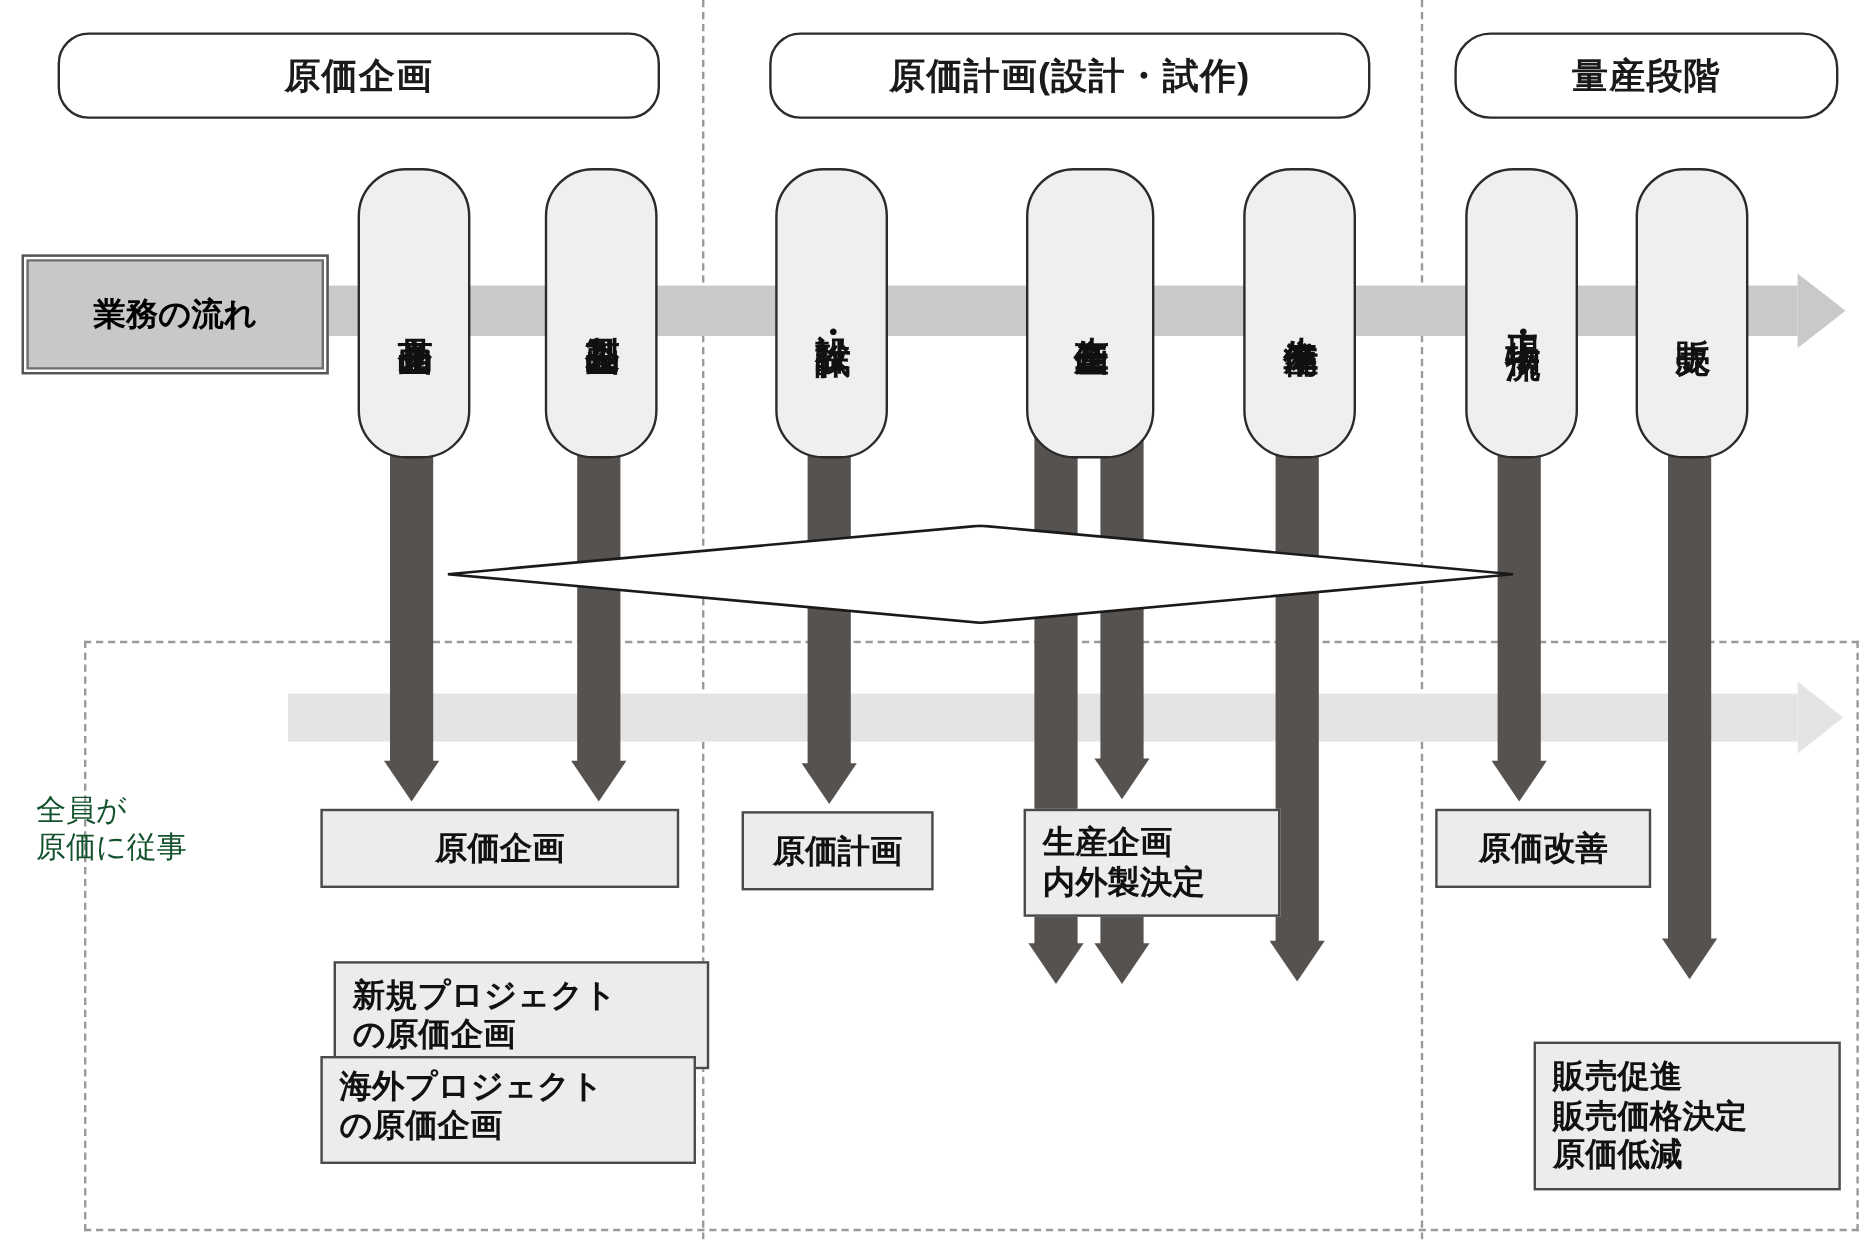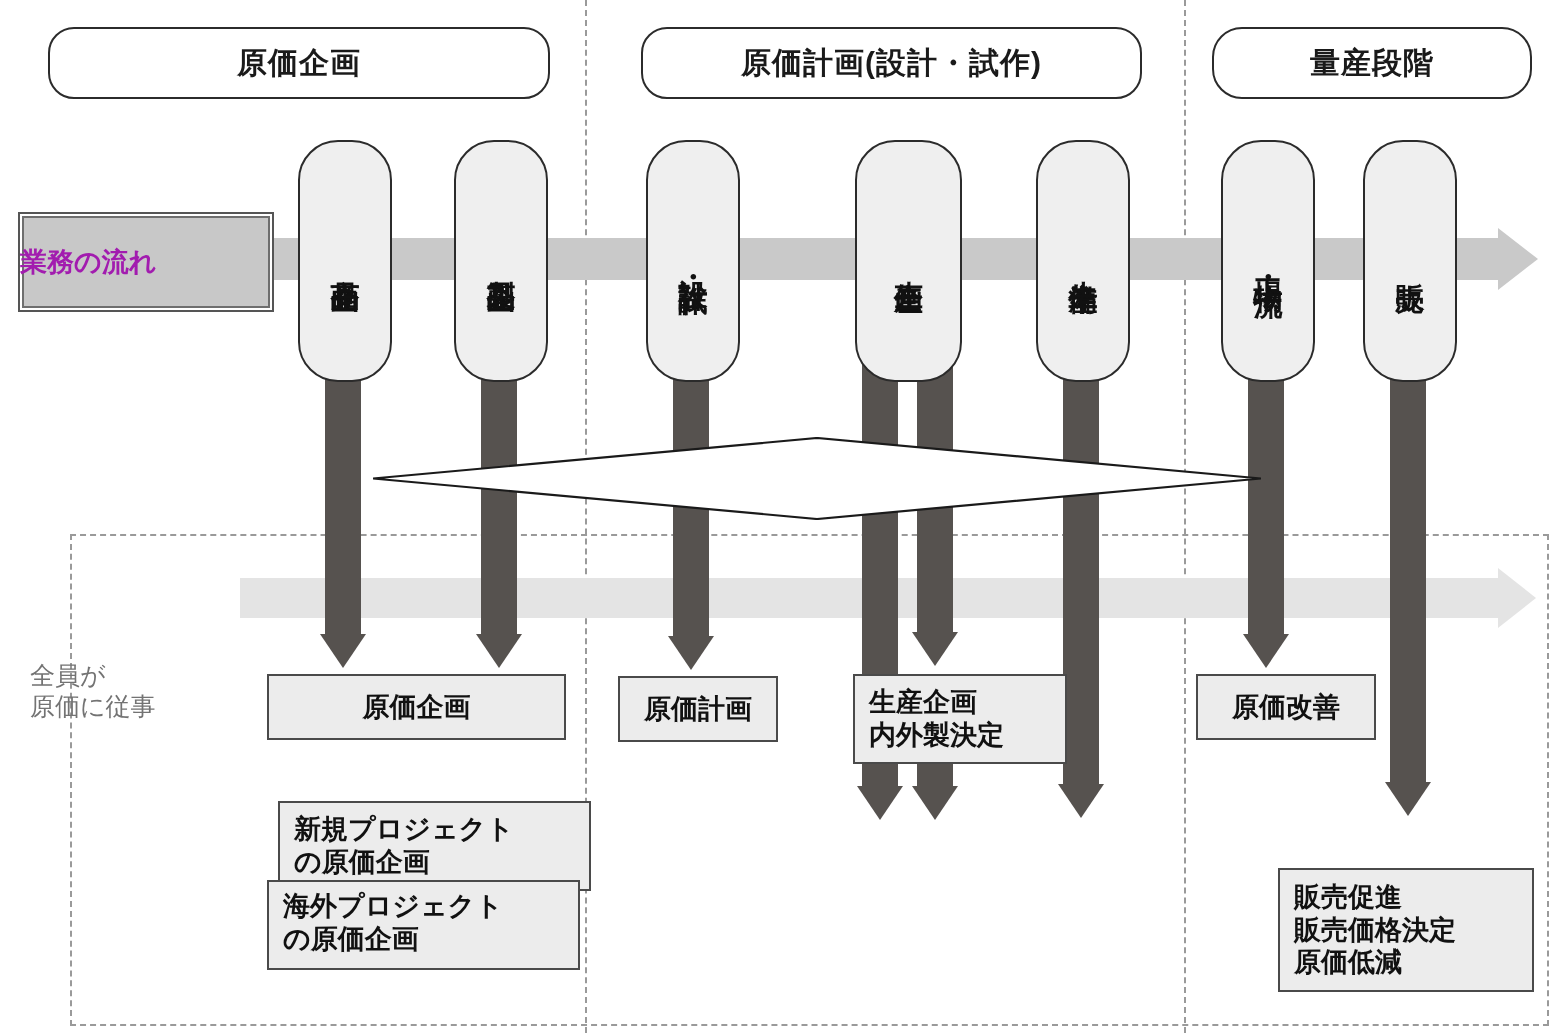--- a/index.html
+++ b/index.html
@@ -51,37 +51,38 @@
     width: 0; height: 0;
   }
 
   
   .row-label-top {
     background: #c8c8c8;
     border: 2px solid #555555;
     box-shadow: 0 0 0 2px #ffffff inset, 0 0 0 4px #6e6e6e inset;
     display: flex;
     align-items: center;
+    justify-content: center;
     font-size: 27px;
     font-weight: bold;
-    color: #a21caf;
+    color: #000000;
   }
   .row-label-bottom {
     background: #e8e8e8;
     border: 2px solid #555555;
     display: flex;
     align-items: center;
     justify-content: center;
     font-size: 27px;
     color: #3b3b3b;
     font-weight: normal;
   }
   .note-text {
     font-size: 25px;
-    color: #737373;
+    color: #14532d;
     line-height: 1.25;
     white-space: pre-line;
   }
 
   
   .proc-pill {
     background: #efefef;
     border: 2px solid #2b2b2b;
     border-radius: 40px;
     display: flex;

